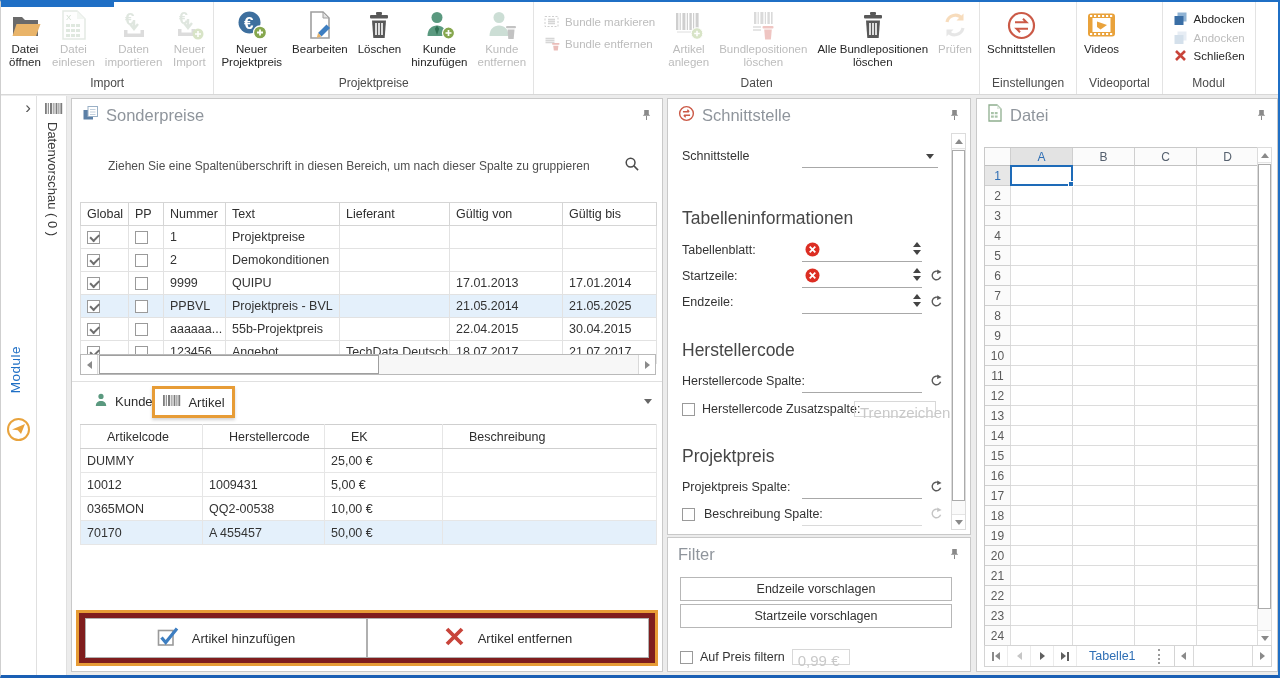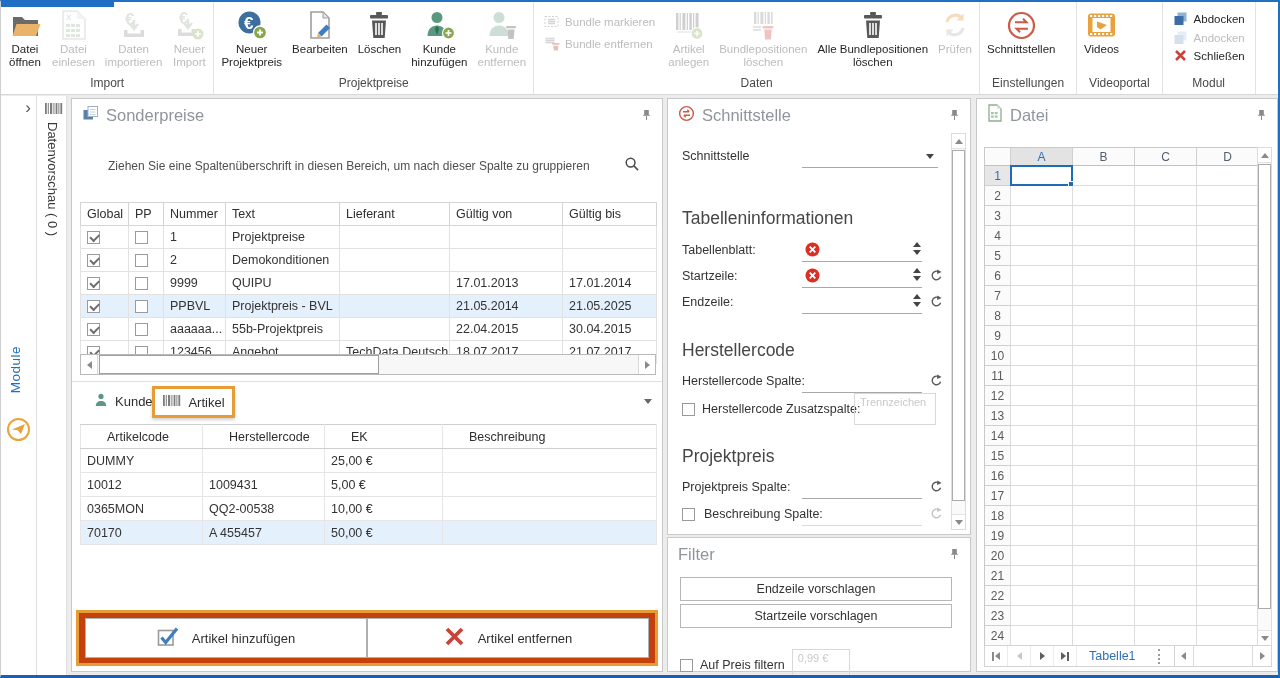--- a/index.html
+++ b/index.html
@@ -75,21 +75,21 @@
                      background:#fff; display:flex; align-items:center; justify-content:center; gap:7px;
                      font-size:13px; color:#2e2e2e; cursor:pointer; box-shadow:0 2px 3px rgba(0,0,0,.18); }
   #tabs-dropdown { position:absolute; right:10px; top:14px; width:0; height:0; border-left:4.5px solid transparent;
                    border-right:4.5px solid transparent; border-top:5.5px solid #666; cursor:pointer; }
 
   #art-table-wrap { position:absolute; top:325px; left:8px; }
   table.grid.art td, table.grid.art th { height:24px; border-color:#e6e6e6; }
   table.grid.art thead th { border-top-color:#cfcfcf; border-bottom-color:#cfcfcf;padding-left:26px; }
 
   #artikel-callout { position:absolute; left:4px; bottom:5px; right:4px; height:56px; border:3px solid #e79c36;
-                     background:#c2410c; display:flex; padding:5px 6px; }
+                     background:#7f1d1d; display:flex; padding:5px 6px; }
   .abtn { flex:1; border:1px solid #b0b0b0; background:#fff; display:flex; align-items:center; justify-content:center;
           gap:13px; font-size:13px; color:#2e2e2e; cursor:pointer; }
 
   
   #panel-schnittstelle { left:666px; top:2px; width:304px; height:437px; }
   .sec { position:absolute; left:14px; font-size:17.5px; color:#464646; font-weight:400; }
   .fld { position:absolute; left:14px; right:0; height:23px; font-size:12.5px; color:#333; }
   .flabel { position:absolute; left:0; top:3px; white-space:nowrap; }
   .fctrl { position:absolute; left:120px; width:120px; height:22px; border-bottom:1px solid #a8a8a8; }
   .fctrl.combo { width:136px; }
@@ -97,21 +97,21 @@
   .err { position:absolute; left:3px; top:2px; }
   .spin { position:absolute; right:1px; top:2px; display:flex; flex-direction:column; gap:3px; align-items:center; cursor:pointer; }
   .tri-up { width:0; height:0; border-left:4px solid transparent; border-right:4px solid transparent; border-bottom:5px solid #444; }
   .tri-down { width:0; height:0; border-left:4px solid transparent; border-right:4px solid transparent; border-top:5px solid #444; }
   .combo-caret { position:absolute; right:4px; top:8px; width:0; height:0; border-left:4.5px solid transparent;
                  border-right:4.5px solid transparent; border-top:5.5px solid #444; }
   .refresh { position:absolute; left:248px; top:3px; cursor:pointer; display:flex; }
   .refresh.dis { opacity:.35; }
   .cbrow { position:absolute; left:14px; right:34px; height:22px; display:flex; align-items:center; gap:7px;
            font-size:12.5px; color:#333; }
-  .dis-input { border:1px solid #d8d8d8; color:#c9c9c9; font-size:11px; padding:2px 5px; height:32px; }
+  .dis-input { border:1px solid #d8d8d8; color:#c9c9c9; font-size:15px; padding:2px 5px; height:16px; }
   #trennzeichen-input { position:absolute; right:0; width:82px; }
 
   .vscroll { position:absolute; width:15px; border:1px solid #dcdcdc; background:#fafafa; }
   #ss-vscroll { right:4px; top:34px; bottom:4px; }
   .vs-arrow { position:absolute; left:0; right:0; height:15px; background:#fff; display:flex; align-items:center; justify-content:center; cursor:pointer; }
   .vs-arrow.up { top:0; border-bottom:1px solid #e4e4e4; }
   .vs-arrow.down { bottom:0; border-top:1px solid #e4e4e4; }
   .vs-thumb { position:absolute; left:0; right:0; background:#fff; border:1px solid #ababab; cursor:pointer; }
   #ss-vscroll .vs-thumb { top:16px; bottom:28px; }
   .tri-u8 { width:0; height:0; border-left:4px solid transparent; border-right:4px solid transparent; border-bottom:5px solid #8a8a8a; }

